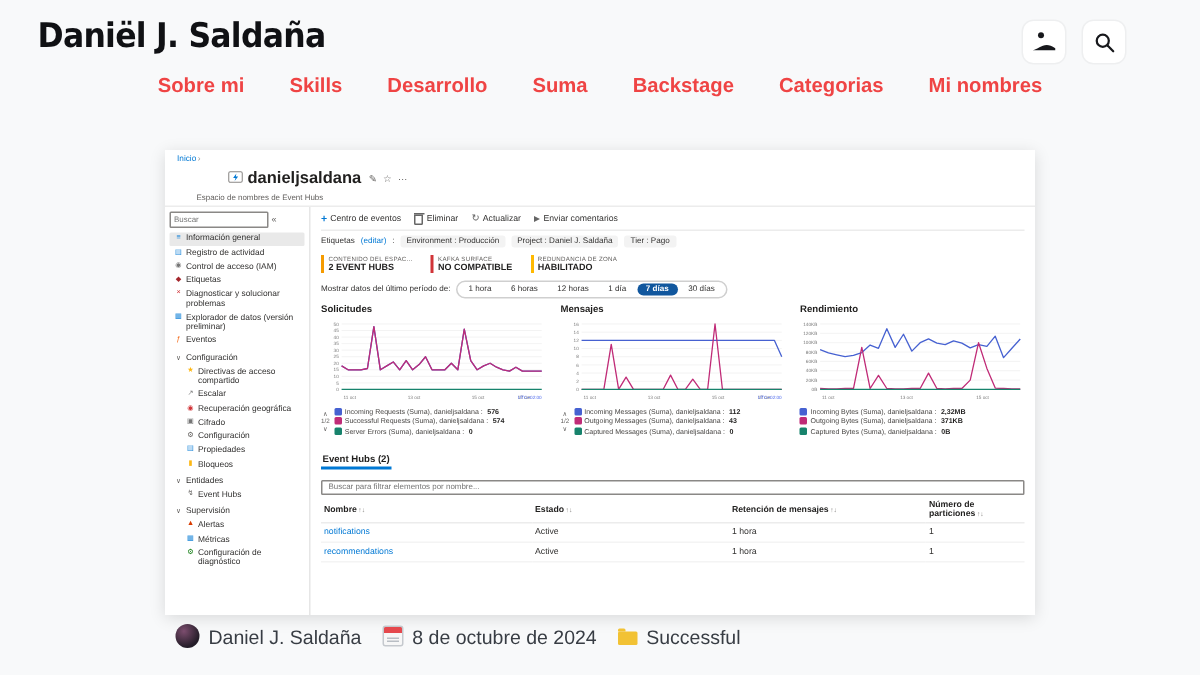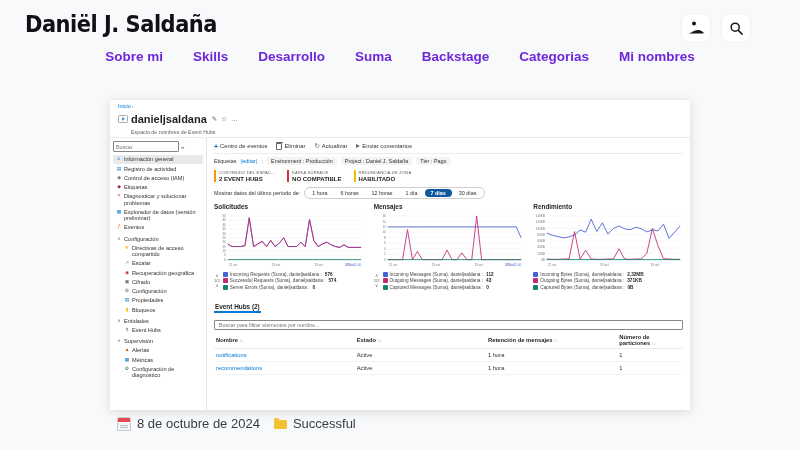--- a/index.html
+++ b/index.html
@@ -4,29 +4,29 @@
 <style>
   html,body{margin:0;padding:0;width:800px;height:450px;background:#f8f9fa;
     font-family:"Liberation Sans",sans-serif;overflow:hidden;position:relative;}
   a{text-decoration:none;color:inherit;}
   .logo{position:absolute;left:25px;top:12px;font-size:21px;font-weight:700;color:#101114;
     font-family:"DejaVu Sans",sans-serif;letter-spacing:-0.5px;transform:scaleY(1.08);cursor:pointer;}
   .top-icons{position:absolute;top:14px;right:50px;display:flex;gap:12px;align-items:center;}
   .icon-btn{width:28px;height:28px;border-radius:7px;background:#fff;display:flex;align-items:center;
     justify-content:center;box-shadow:0 0 0 1px rgba(0,0,0,.04);cursor:pointer;}
   .nav{position:absolute;top:49px;left:0;width:100%;display:flex;justify-content:center;gap:30px;}
-  .nav a{font-size:13.5px;font-weight:700;color:#6d28d9;cursor:pointer;}
+  .nav a{font-size:13.5px;font-weight:700;color:#ef4444;cursor:pointer;}
   
   .card{position:absolute;left:110px;top:100px;width:580px;height:310px;background:#fff;
     box-shadow:0 2px 10px rgba(0,0,0,.13);overflow:hidden;}
   .portal{width:100%;height:100%;display:flex;flex-direction:column;color:#323130;overflow:hidden;}
   .p-head{padding:3px 8px 2px;}
   .crumb{font-size:5.5px;color:#0078d4;}
   .crumb .sep{color:#999;margin-left:1px;}
-  .t-row{display:flex;align-items:center;gap:3px;margin-top:1px;}
+  .t-row{display:flex;align-items:center;gap:3px;margin-top:1px;margin-left:34px;}
   .p-title{font-size:11px;font-weight:700;color:#201f1e;line-height:1;}
   .t-ics{font-size:6.5px;color:#605e5c;display:flex;gap:4px;margin-left:2px;}
   .p-sub{font-size:5.3px;color:#605e5c;margin-left:13px;margin-top:1px;}
   .p-body{flex:1;display:flex;border-top:1px solid #ececec;min-height:0;}
   
   .sidebar{width:90px;border-right:1px solid #e6e6e6;padding:3px 3px 0 3px;overflow:hidden;flex:none;}
   .sb-search{display:flex;align-items:center;gap:2px;margin-bottom:3px;}
   .sb-search input{width:60px;height:9px;font-size:5.3px;border:1px solid #8a8886;border-radius:1px;
     padding:0 2px;background:#fff;color:#323130;font-family:"Liberation Sans",sans-serif;}
   .collapse{font-size:6px;color:#605e5c;}
@@ -491,20 +491,24 @@
               </tbody>
           </table>
         </div>
       </div>
     </div>
   </div>
 </div>
 
 <div class="byline">
   <div class="bgrp">
+    <span class="avatar"></span>
+    <span>Daniel J. Saldaña</span>
+  </div>
+  <div class="bgrp">
     <span class="cal-icon"></span>
     <span>8 de octubre de 2024</span>
   </div>
   <div class="bgrp">
     <span class="folder-icon"></span>
     <span>Successful</span>
   </div>
 </div>
 
 </body></html>

